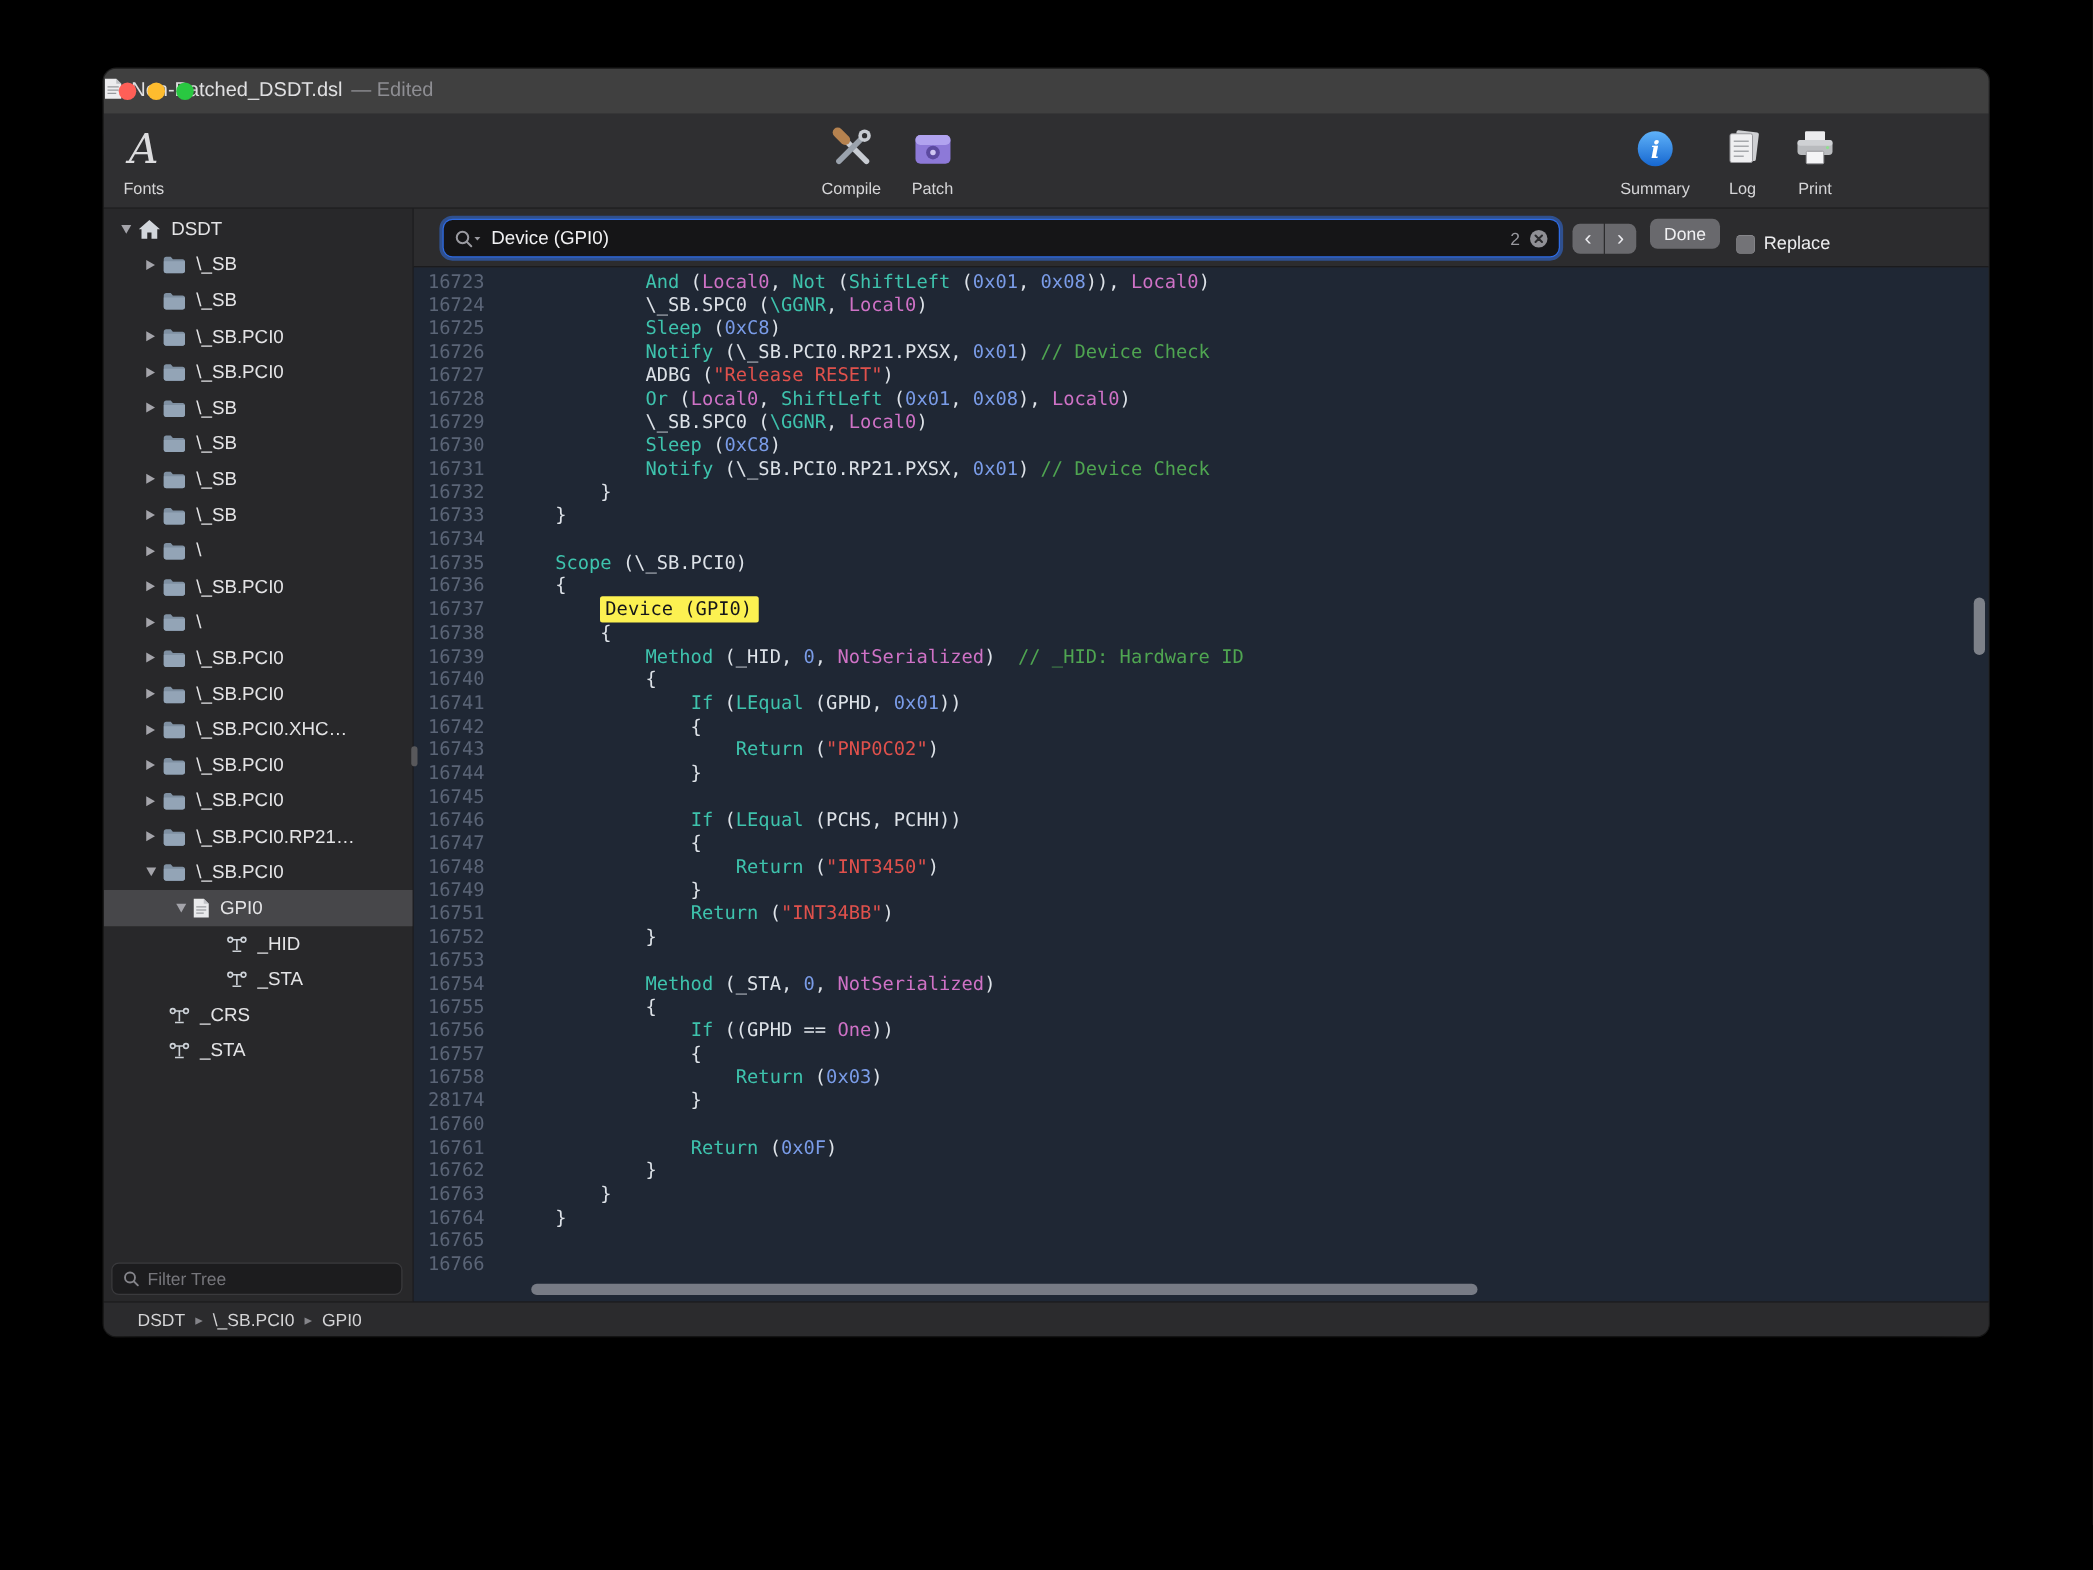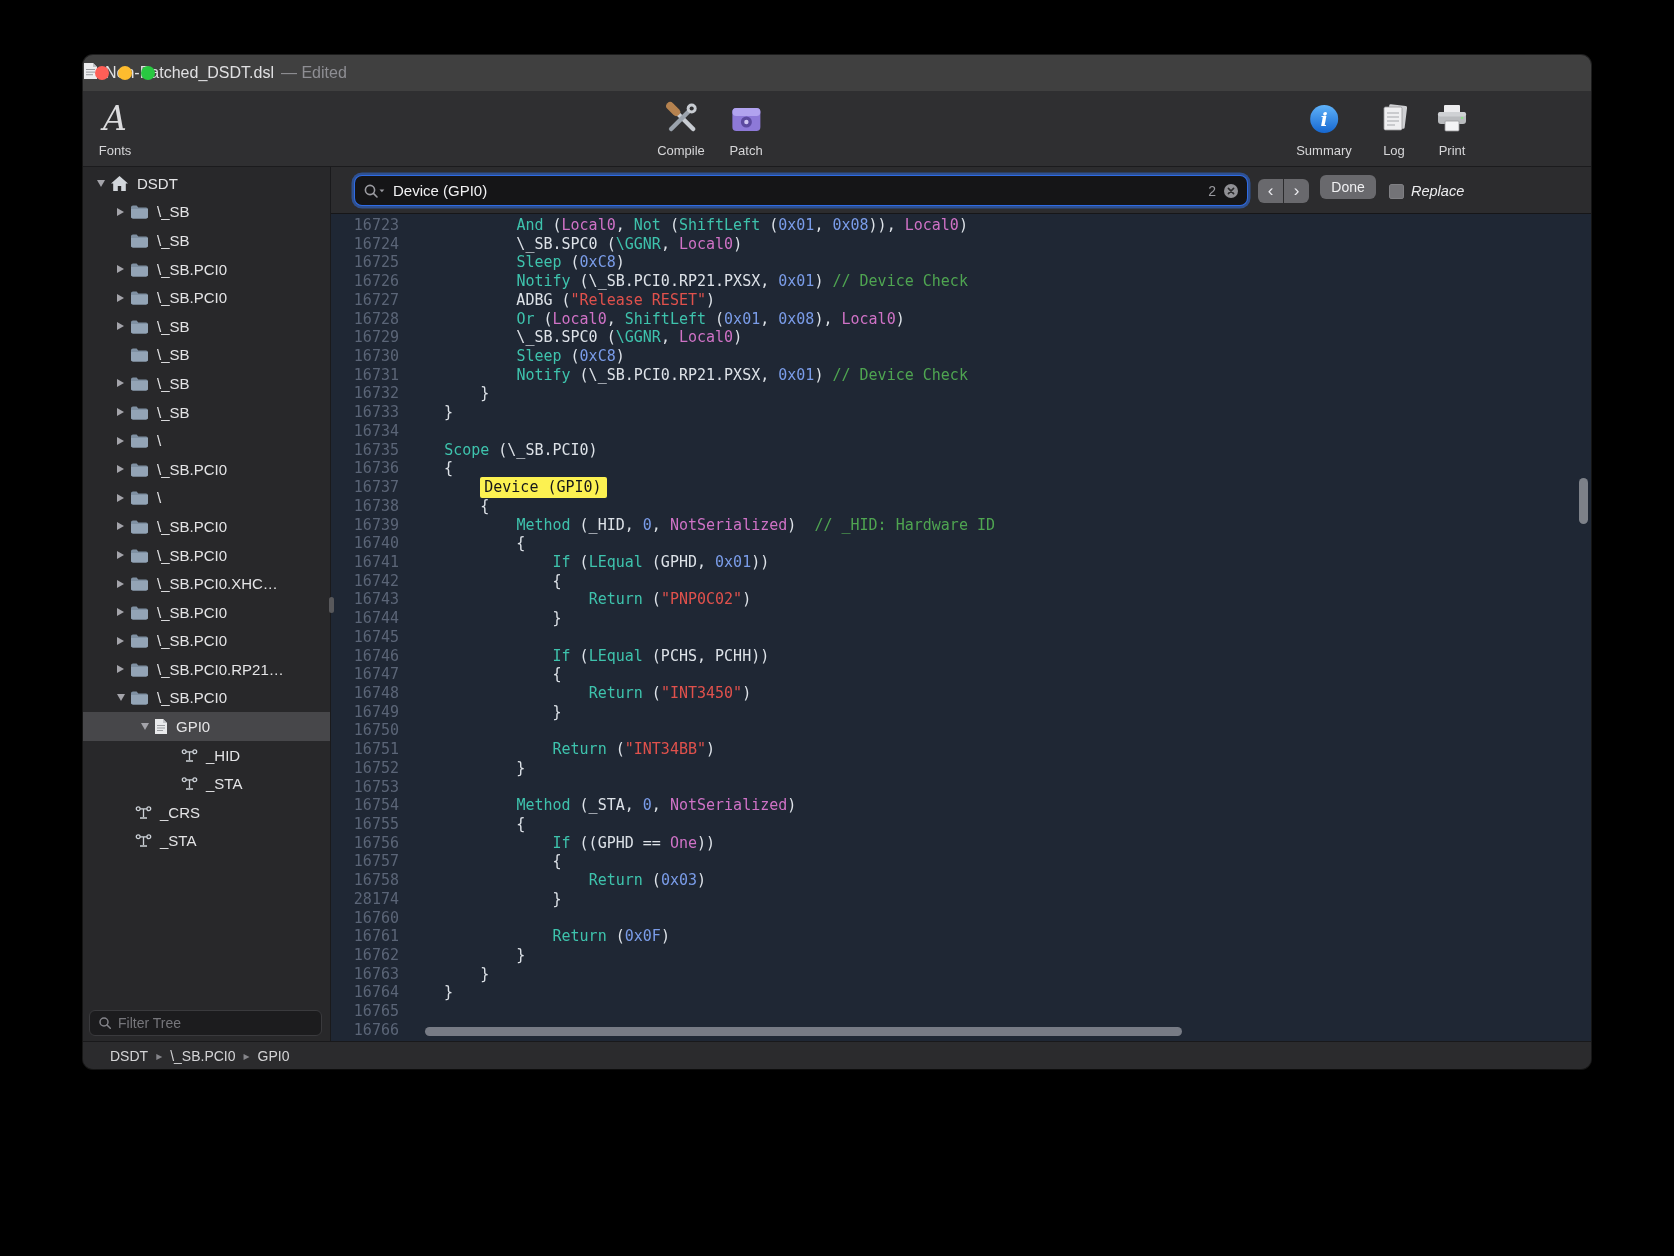--- a/index.html
+++ b/index.html
@@ -51,29 +51,29 @@
     display:flex;align-items:center;padding:0 8px;gap:7px;
     box-shadow:0 0 0 1px #2e6be5, 0 0 0 3.5px rgba(50,115,240,.5);}
   .search-field input{flex:1;background:transparent;border:0;outline:0;color:#f2f2f4;font-size:15px;font-family:"Liberation Sans","DejaVu Sans",sans-serif;}
   .search-count{color:#98989e;font-size:14px;}
   .clear-btn{display:flex;align-items:center;}
   .seg{position:absolute;left:927px;top:12px;display:flex;}
   .seg button{width:25px;height:24px;background:#69696d;border:0;color:#ececf0;font-size:17px;line-height:22px;cursor:default;}
   .seg button:first-child{border-radius:6px 0 0 6px;margin-right:1px;}
   .seg button:last-child{border-radius:0 6px 6px 0;}
   .done-btn{position:absolute;left:989px;top:8px;width:56px;height:24px;background:#69696d;border:0;border-radius:6px;color:#f0f0f2;font-size:14px;}
-  .replace-wrap{position:absolute;left:1058px;top:12px;height:24px;display:flex;align-items:center;gap:7px;font-style:italic;}
+  .replace-wrap{position:absolute;left:1058px;top:12px;height:24px;display:flex;align-items:flex-end;gap:7px;}
   .checkbox{width:15px;height:15px;border-radius:3.5px;background:#737377;box-shadow:inset 0 0 0 0.5px #8d8d91;}
   .replace-label{font-size:14.5px;color:#ededef;}
 
   
   .editor{flex:1;background:var(--editor-bg,#1f2734);position:relative;overflow:hidden;
     font-family:"DejaVu Sans Mono","Liberation Mono",monospace;font-size:15px;padding-top:2px;}
   .code-line{display:flex;line-height:18.72px;white-space:pre;}
-  .ln{display:inline-block;width:68px;text-align:right;color:var(--line-number,#5b6577);flex:0 0 auto;}
+  .ln{display:inline-block;width:68px;text-align:center;color:var(--line-number,#5b6577);flex:0 0 auto;}
   .code{padding-left:9px;}
   .tok-p{color:var(--syntax-plain,#dde2e8);}
   .tok-k{color:var(--syntax-keyword,#3ec3ad);}
   .tok-n{color:var(--syntax-number,#7a9ce8);}
   .tok-s{color:var(--syntax-string,#e0514c);}
   .tok-c{color:var(--syntax-comment,#4fa551);}
   .tok-a{color:var(--syntax-arg,#cf72c6);}
   .tok-h{background:var(--find-highlight,#fcf151);color:#15161a;padding:1px 5px 2px 4px;border-radius:2px;}
   .vscroll{position:absolute;right:3px;top:264px;width:9px;height:46px;border-radius:4.5px;background:rgba(255,255,255,.42);}
   .hscroll{position:absolute;left:94px;bottom:5px;height:9px;width:757px;border-radius:4.5px;background:rgba(208,208,214,.5);}
@@ -501,21 +501,20 @@
             <div class="code-line"><span class="ln">16740</span><span class="code"><span class="tok-p">            {</span></span></div>
             <div class="code-line"><span class="ln">16741</span><span class="code"><span class="tok-p">                </span><span class="tok-k">If</span><span class="tok-p"> (</span><span class="tok-k">LEqual</span><span class="tok-p"> (GPHD, </span><span class="tok-n">0x01</span><span class="tok-p">))</span></span></div>
             <div class="code-line"><span class="ln">16742</span><span class="code"><span class="tok-p">                {</span></span></div>
             <div class="code-line"><span class="ln">16743</span><span class="code"><span class="tok-p">                    </span><span class="tok-k">Return</span><span class="tok-p"> (</span><span class="tok-s">"PNP0C02"</span><span class="tok-p">)</span></span></div>
             <div class="code-line"><span class="ln">16744</span><span class="code"><span class="tok-p">                }</span></span></div>
             <div class="code-line"><span class="ln">16745</span><span class="code"></span></div>
             <div class="code-line"><span class="ln">16746</span><span class="code"><span class="tok-p">                </span><span class="tok-k">If</span><span class="tok-p"> (</span><span class="tok-k">LEqual</span><span class="tok-p"> (PCHS, PCHH))</span></span></div>
             <div class="code-line"><span class="ln">16747</span><span class="code"><span class="tok-p">                {</span></span></div>
             <div class="code-line"><span class="ln">16748</span><span class="code"><span class="tok-p">                    </span><span class="tok-k">Return</span><span class="tok-p"> (</span><span class="tok-s">"INT3450"</span><span class="tok-p">)</span></span></div>
             <div class="code-line"><span class="ln">16749</span><span class="code"><span class="tok-p">                }</span></span></div>
-            <div class="code-line"><span class="ln">16750</span><span class="code"></span></div>
             <div class="code-line"><span class="ln">16751</span><span class="code"><span class="tok-p">                </span><span class="tok-k">Return</span><span class="tok-p"> (</span><span class="tok-s">"INT34BB"</span><span class="tok-p">)</span></span></div>
             <div class="code-line"><span class="ln">16752</span><span class="code"><span class="tok-p">            }</span></span></div>
             <div class="code-line"><span class="ln">16753</span><span class="code"></span></div>
             <div class="code-line"><span class="ln">16754</span><span class="code"><span class="tok-p">            </span><span class="tok-k">Method</span><span class="tok-p"> (_STA, </span><span class="tok-n">0</span><span class="tok-p">, </span><span class="tok-a">NotSerialized</span><span class="tok-p">)</span></span></div>
             <div class="code-line"><span class="ln">16755</span><span class="code"><span class="tok-p">            {</span></span></div>
             <div class="code-line"><span class="ln">16756</span><span class="code"><span class="tok-p">                </span><span class="tok-k">If</span><span class="tok-p"> ((GPHD == </span><span class="tok-a">One</span><span class="tok-p">))</span></span></div>
             <div class="code-line"><span class="ln">16757</span><span class="code"><span class="tok-p">                {</span></span></div>
             <div class="code-line"><span class="ln">16758</span><span class="code"><span class="tok-p">                    </span><span class="tok-k">Return</span><span class="tok-p"> (</span><span class="tok-n">0x03</span><span class="tok-p">)</span></span></div>
             <div class="code-line"><span class="ln">28174</span><span class="code"><span class="tok-p">                }</span></span></div>
             <div class="code-line"><span class="ln">16760</span><span class="code"></span></div>

